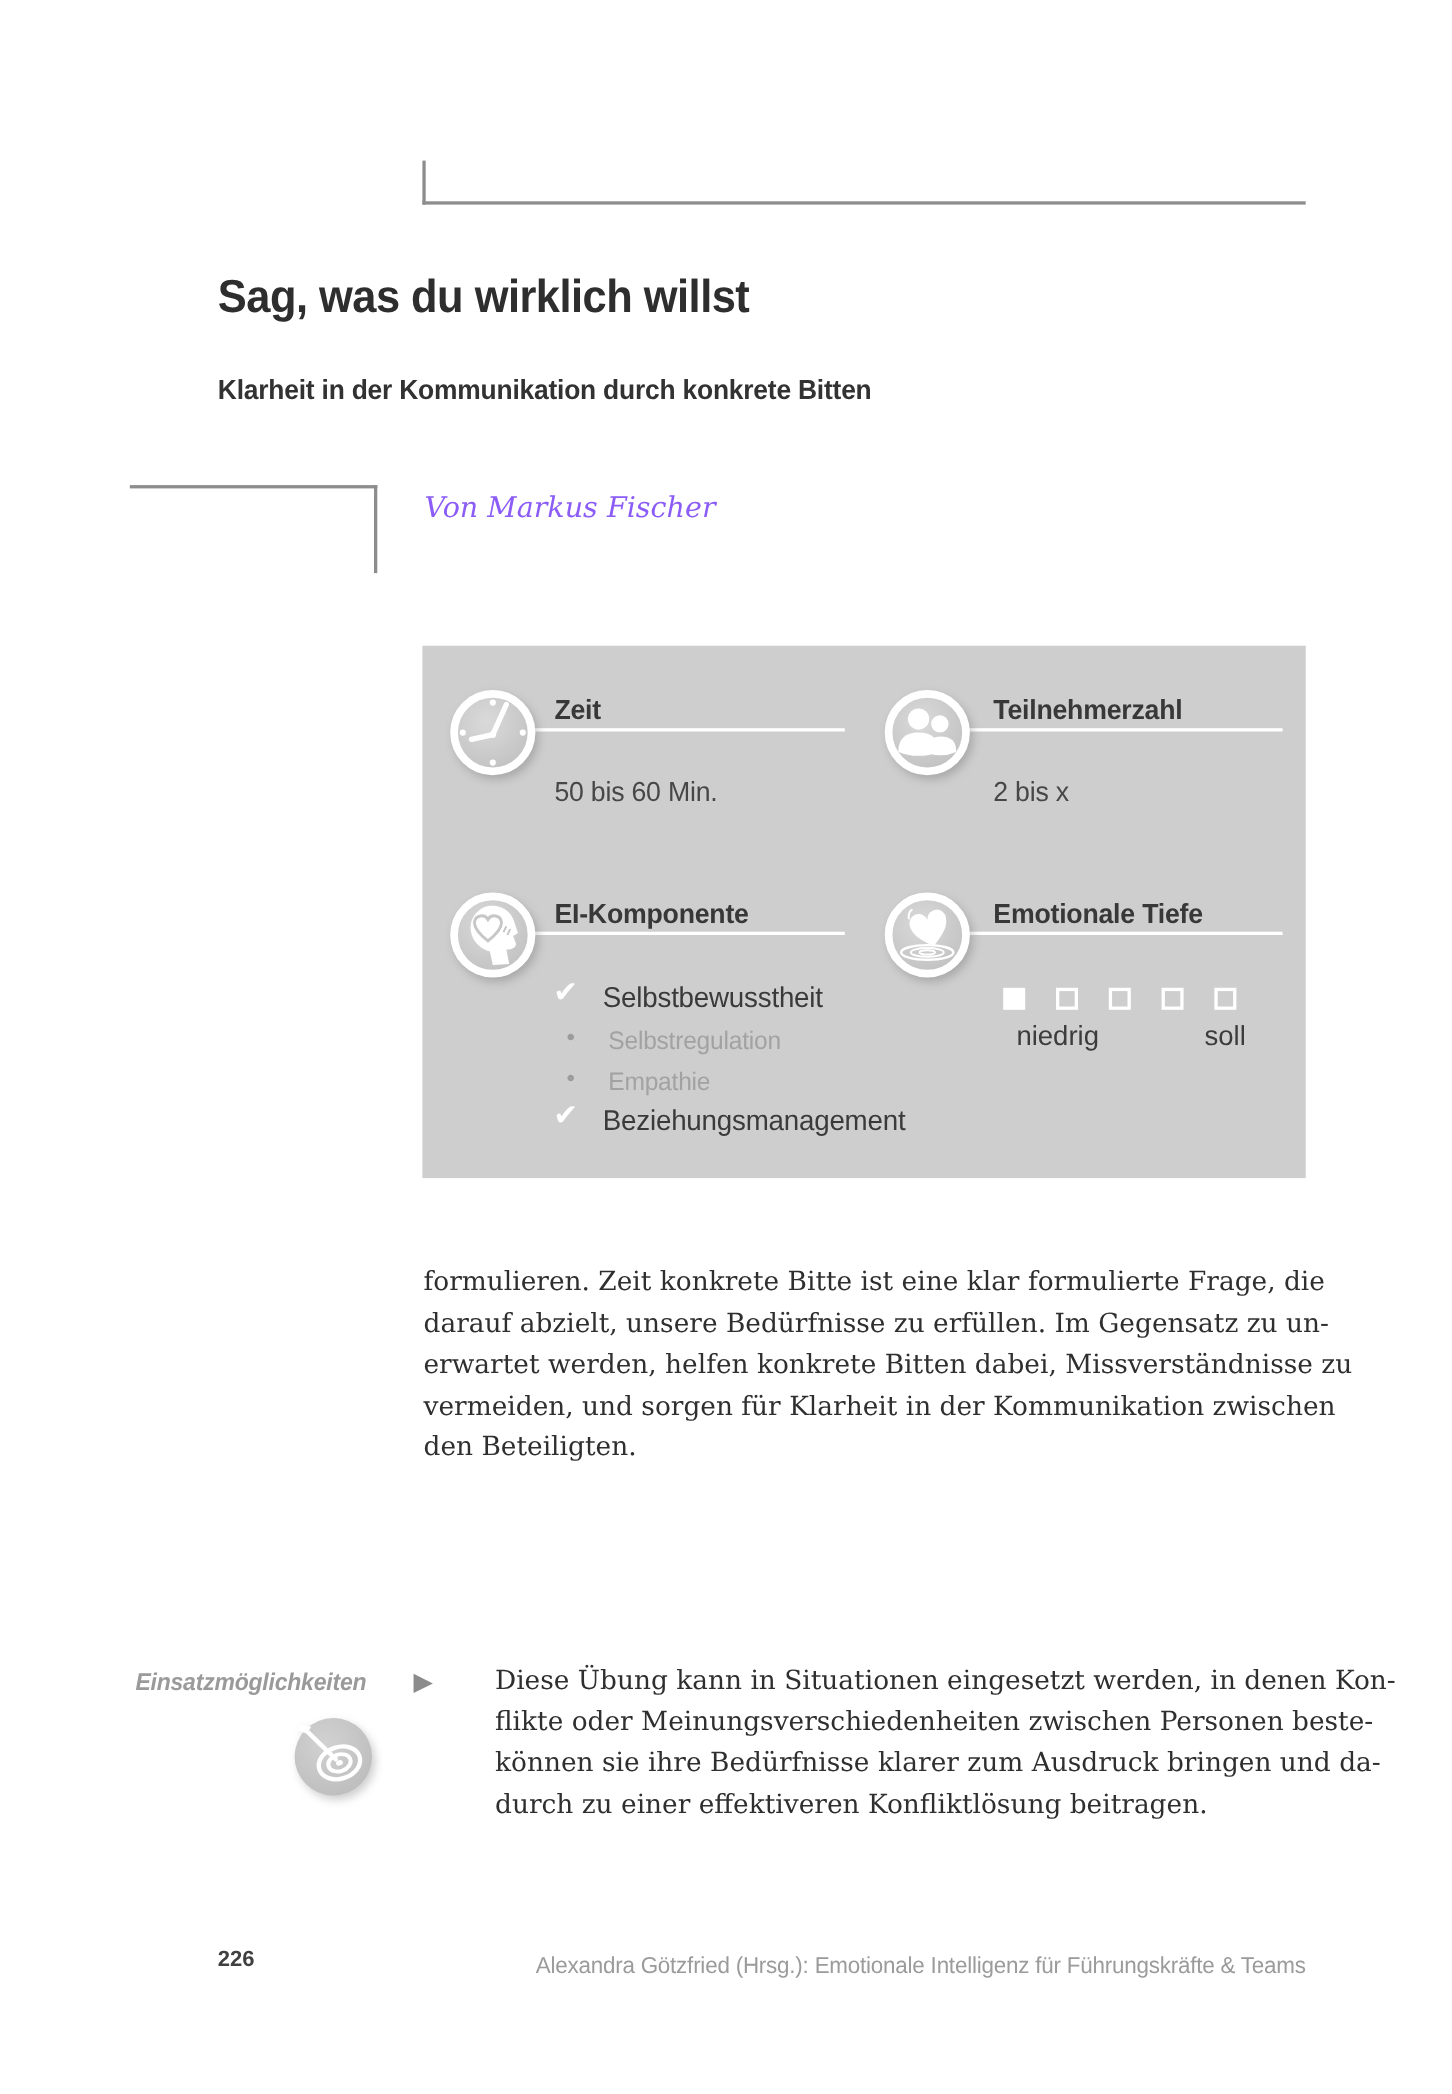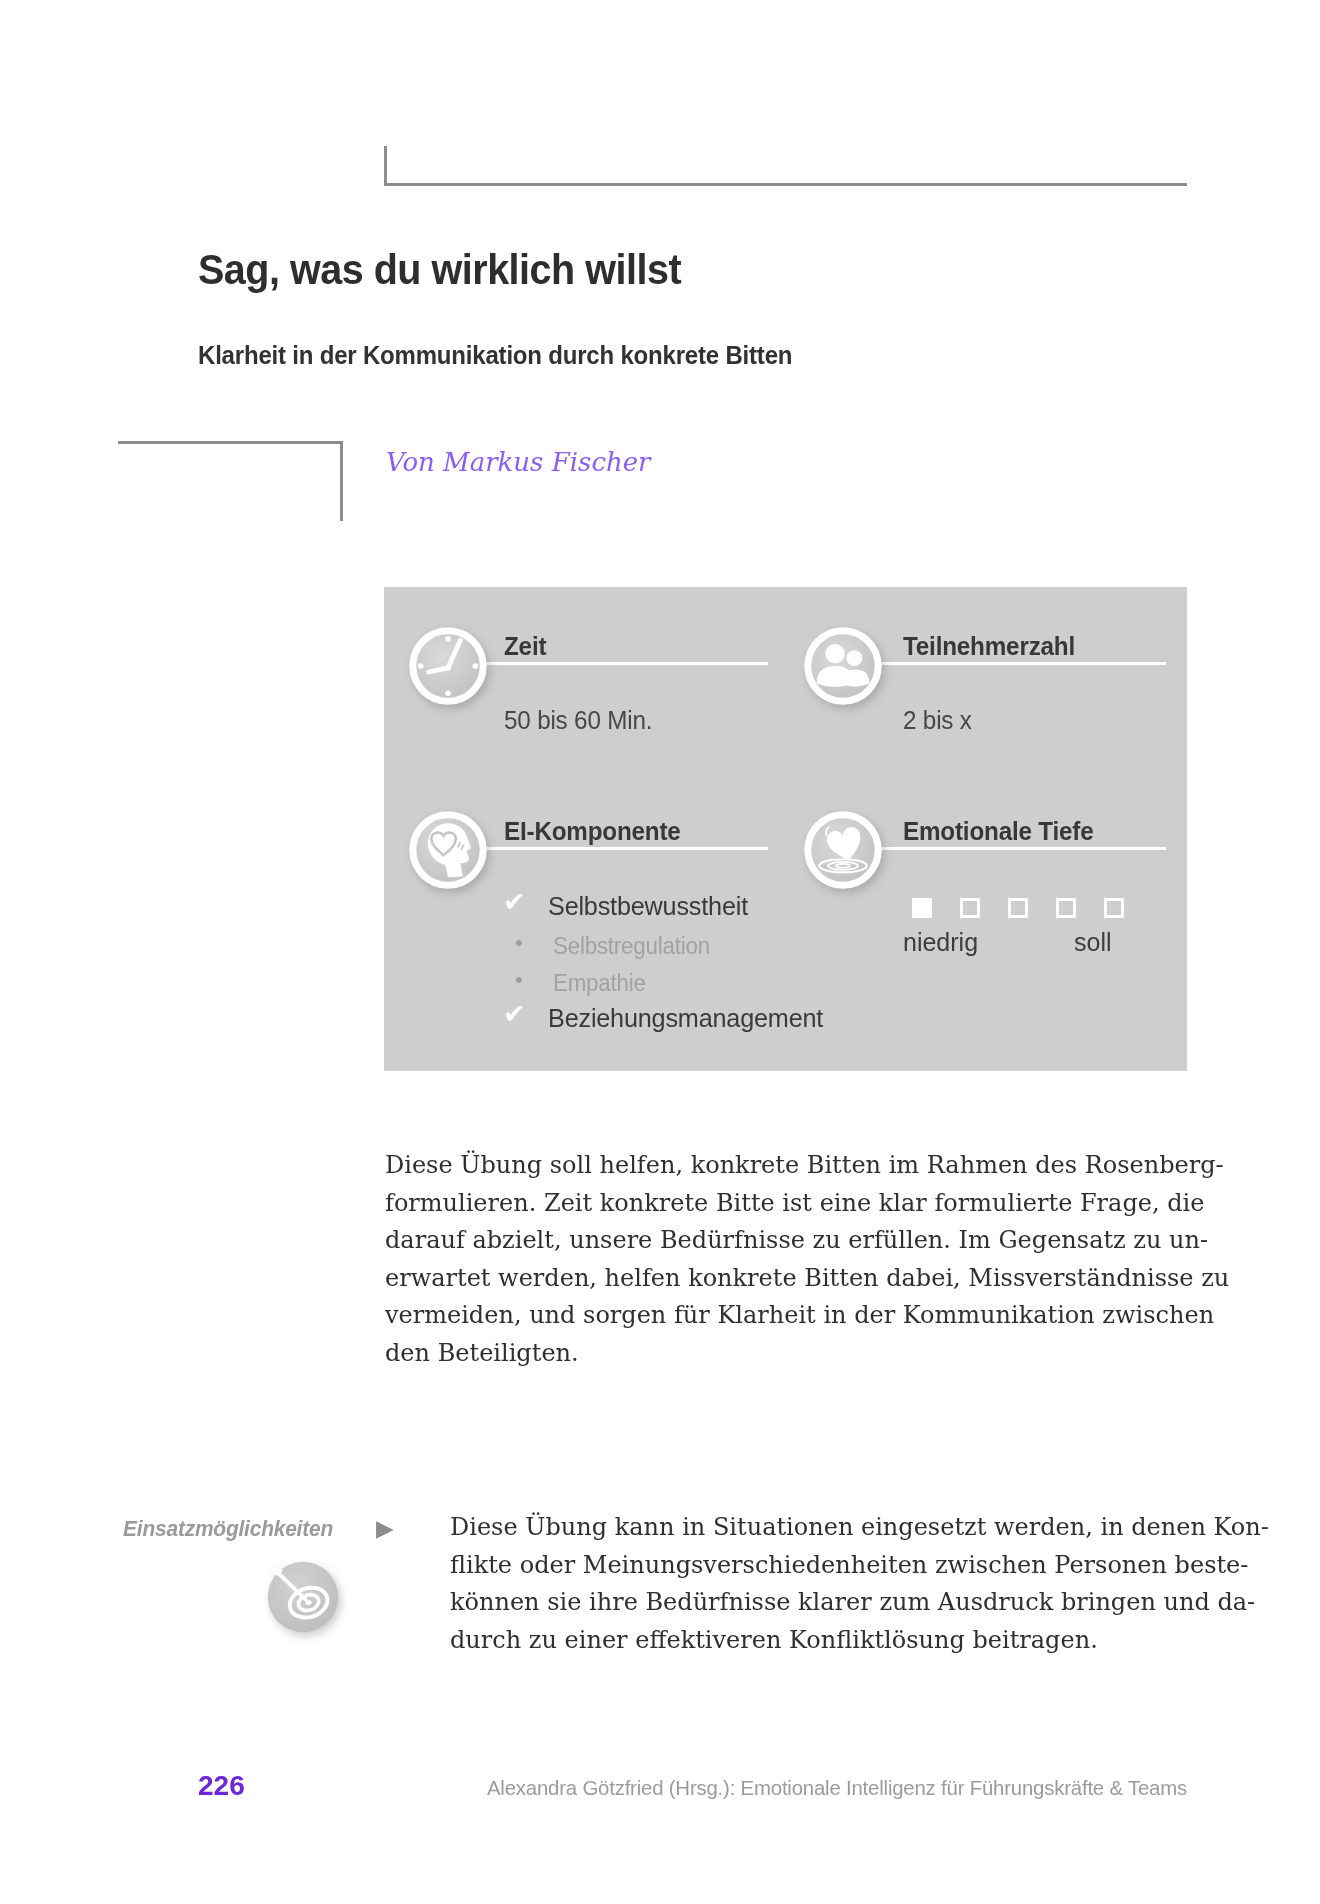--- a/index.html
+++ b/index.html
@@ -30,32 +30,32 @@
   .check{font-size:27px;color:#ffffff;line-height:1;}
   .bullet{font-size:22px;color:#9c9c9c;line-height:1;}
   .ei-strong{font-size:26px;color:#3a3a3a;letter-spacing:-0.2px;white-space:nowrap;
              transform:scaleX(0.97);transform-origin:left top;}
   .ei-weak{font-size:23px;color:#a2a2a2;letter-spacing:-0.2px;white-space:nowrap;
              transform:scaleX(0.97);transform-origin:left top;}
 
   .sq{width:20px;height:20px;top:898px;}
   .sq-filled{background:#ffffff;}
   .sq-empty{border:3px solid #ffffff;width:14px;height:14px;}
-  .depthlabel{font-size:25px;color:#3c3c3c;top:928px;white-space:nowrap;}
+  .depthlabel{font-size:25px;color:#3c3c3c;top:928px;white-space:nowrap;margin-left:21px;}
 
   
   .bodypar{font-family:"DejaVu Serif",serif;font-size:24px;color:#2f2f2f;letter-spacing:0;}
   .bodypar .line{height:37.6px;white-space:nowrap;}
 
   .marginlabel{left:90px;top:1516px;width:243px;text-align:right;font-size:22px;font-style:italic;
                font-weight:bold;color:#9a9a9a;letter-spacing:-0.2px;
                transform:scaleX(0.95);transform-origin:right top;white-space:nowrap;}
   .arrow{left:376px;top:1515px;font-size:23px;color:#8c8c8c;}
 
-  .pagenum{left:198px;top:1770px;font-size:28px;font-weight:bold;color:#6d28d9;}
+  .pagenum{left:198px;top:1770px;font-size:20px;font-weight:bold;color:#404040;}
   .credit{left:380px;top:1776px;width:807px;text-align:right;font-size:21px;color:#9b9b9b;
           letter-spacing:-0.2px;transform:scaleX(0.97);transform-origin:right top;white-space:nowrap;}
 </style>
 </head>
 <body>
 
 <div class="page">
 
   <div class="abs rule" style="left:384px;top:146px;width:3px;height:40px;"></div>
   <div class="abs rule" style="left:384px;top:183px;width:803px;height:3px;"></div>
@@ -180,21 +180,20 @@
     <div class="abs sq sq-filled" style="left:912px;"></div>
     <div class="abs sq sq-empty" style="left:960px;"></div>
     <div class="abs sq sq-empty" style="left:1008px;"></div>
     <div class="abs sq sq-empty" style="left:1056px;"></div>
     <div class="abs sq sq-empty" style="left:1104px;"></div>
   </div>
   <div class="abs depthlabel" style="left:903px;">niedrig</div>
   <div class="abs depthlabel" style="left:1074px;">soll</div>
 
   <div class="abs bodypar" style="left:385px;top:1151px;width:810px;">
-    <div class="line">Diese Übung soll helfen, konkrete Bitten im Rahmen des Rosenberg-</div>
     <div class="line">formulieren. Zeit konkrete Bitte ist eine klar formulierte Frage, die</div>
     <div class="line">darauf abzielt, unsere Bedürfnisse zu erfüllen. Im Gegensatz zu un-</div>
     <div class="line">erwartet werden, helfen konkrete Bitten dabei, Missverständnisse zu</div>
     <div class="line">vermeiden, und sorgen für Klarheit in der Kommunikation zwischen</div>
     <div class="line">den Beteiligten.</div>
   </div>
 
   <div class="abs marginlabel">Einsatzmöglichkeiten</div>
 
   <div class="abs icon" style="left:263px;top:1557px;width:80px;height:80px;">

